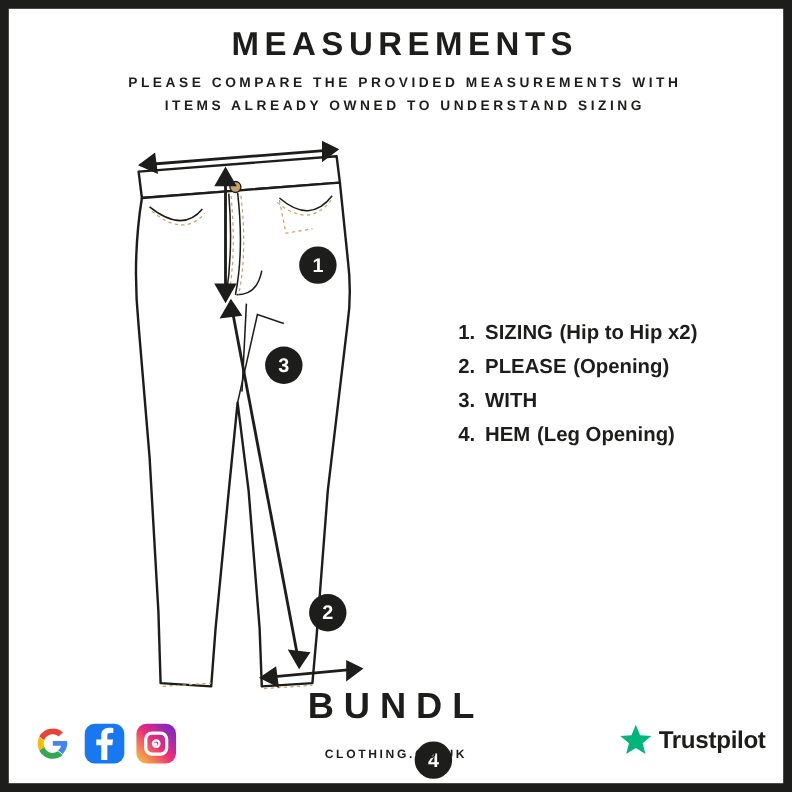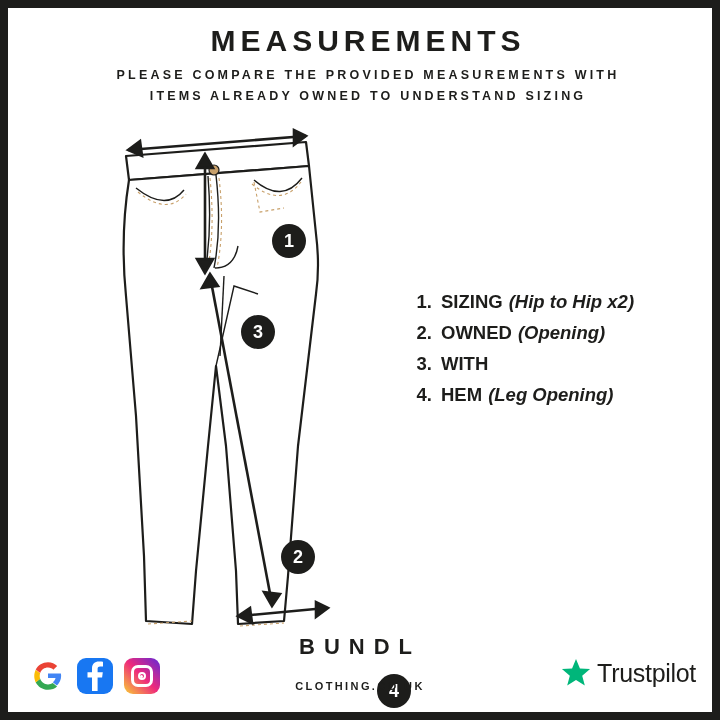--- a/index.html
+++ b/index.html
@@ -91,21 +91,21 @@
     margin-bottom: 9px;
     white-space: nowrap;
   }
   .legend-num {
     width: 26px;
     font-weight: bold;
     text-align: right;
     margin-right: 9px;
   }
   .legend-term { font-weight: bold; }
-  .legend-desc { font-weight: bold; margin-left: 6px; font-style: italic; }
+  .legend-desc { font-weight: bold; margin-left: 6px; }
 
   
   .social {
     position: absolute;
     left: 22px;
     bottom: 18px;
     display: flex;
     align-items: center;
     gap: 11px;
   }
@@ -143,21 +143,21 @@
     right: 7px; top: 7px;
   }
 
   .brand {
     position: absolute;
     left: 0; right: 0;
     bottom: 20px;
     text-align: center;
   }
   .brand-name {
-    font-size: 22px;
+    font-size: 33px;
     font-weight: bold;
     letter-spacing: 9px;
     color: #1d1d1b;
     line-height: 1;
   }
   .brand-domain {
     margin-top: 22px;
     font-size: 11px;
     font-weight: bold;
     letter-spacing: 2.4px;
@@ -166,22 +166,22 @@
 
   .trustpilot {
     position: absolute;
     right: 16px;
     bottom: 24px;
     display: flex;
     align-items: center;
     gap: 6px;
   }
   .tp-label {
-    font-size: 25px;
-    font-weight: normal;
+    font-size: 22px;
+    font-weight: bold;
     color: #1d1d1b;
     letter-spacing: -0.3px;
   }
 </style>
 </head>
 <body>
 
 <div id="page">
 
   <div class="header">
@@ -257,21 +257,21 @@
   </div>
 
   <div class="legend">
     <div class="legend-row">
       <span class="legend-num">1.</span>
       <span class="legend-term">SIZING</span>
       <span class="legend-desc">(Hip to Hip x2)</span>
     </div>
     <div class="legend-row">
       <span class="legend-num">2.</span>
-      <span class="legend-term">OWNED</span>
+      <span class="legend-term">PLEASE</span>
       <span class="legend-desc">(Opening)</span>
     </div>
     <div class="legend-row">
       <span class="legend-num">3.</span>
       <span class="legend-term">WITH</span>
     </div>
     <div class="legend-row">
       <span class="legend-num">4.</span>
       <span class="legend-term">HEM</span>
       <span class="legend-desc">(Leg Opening)</span>

